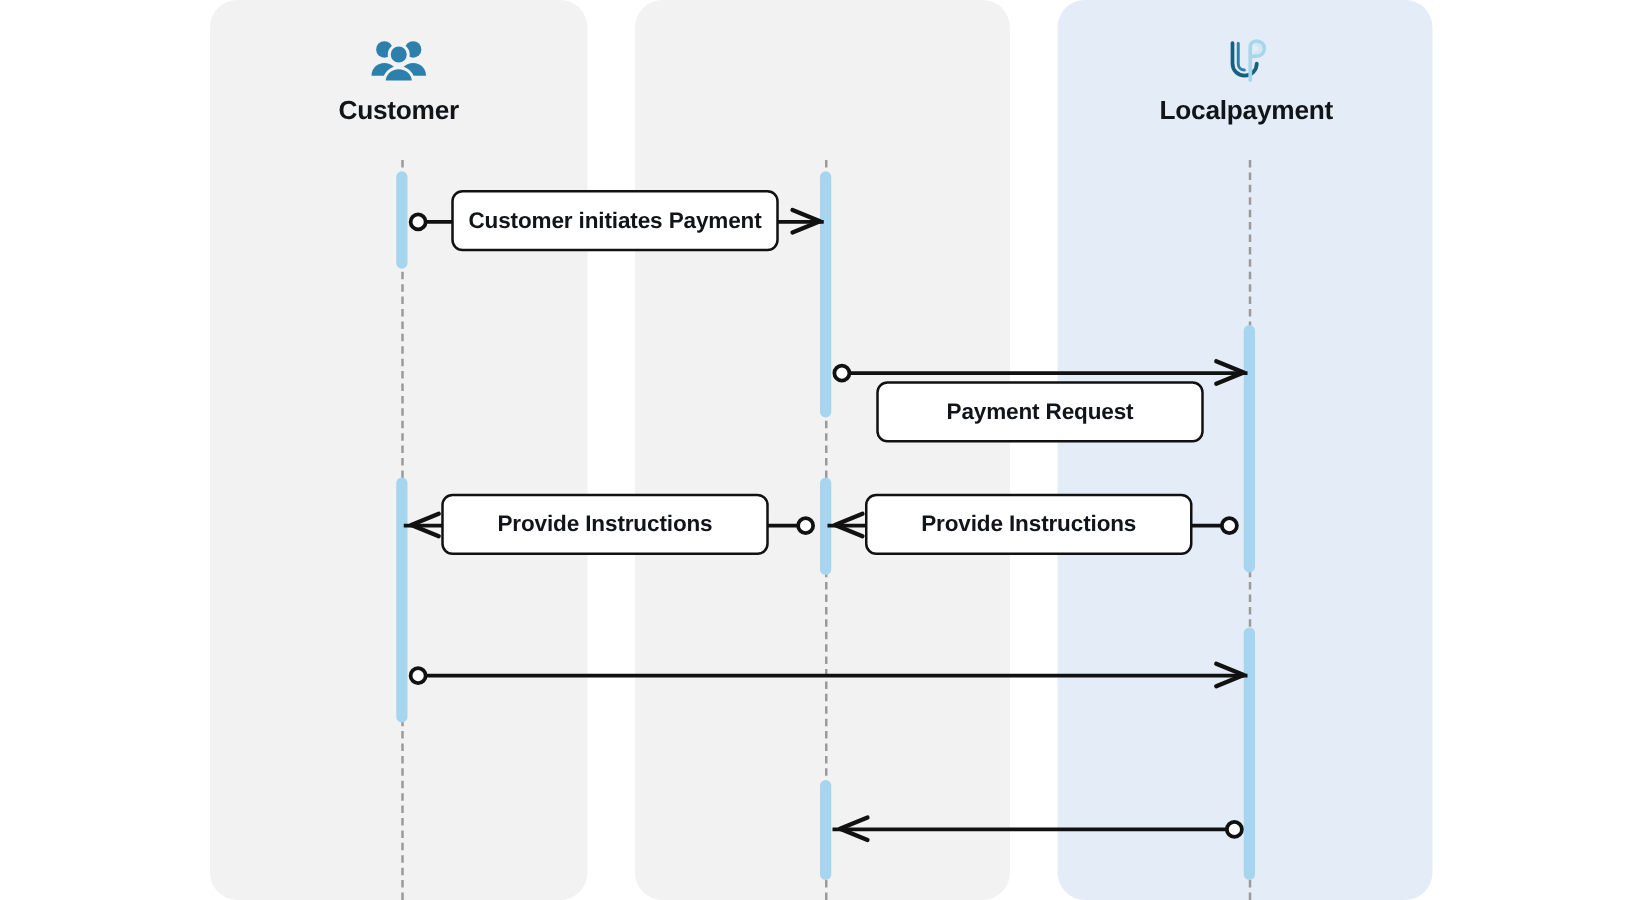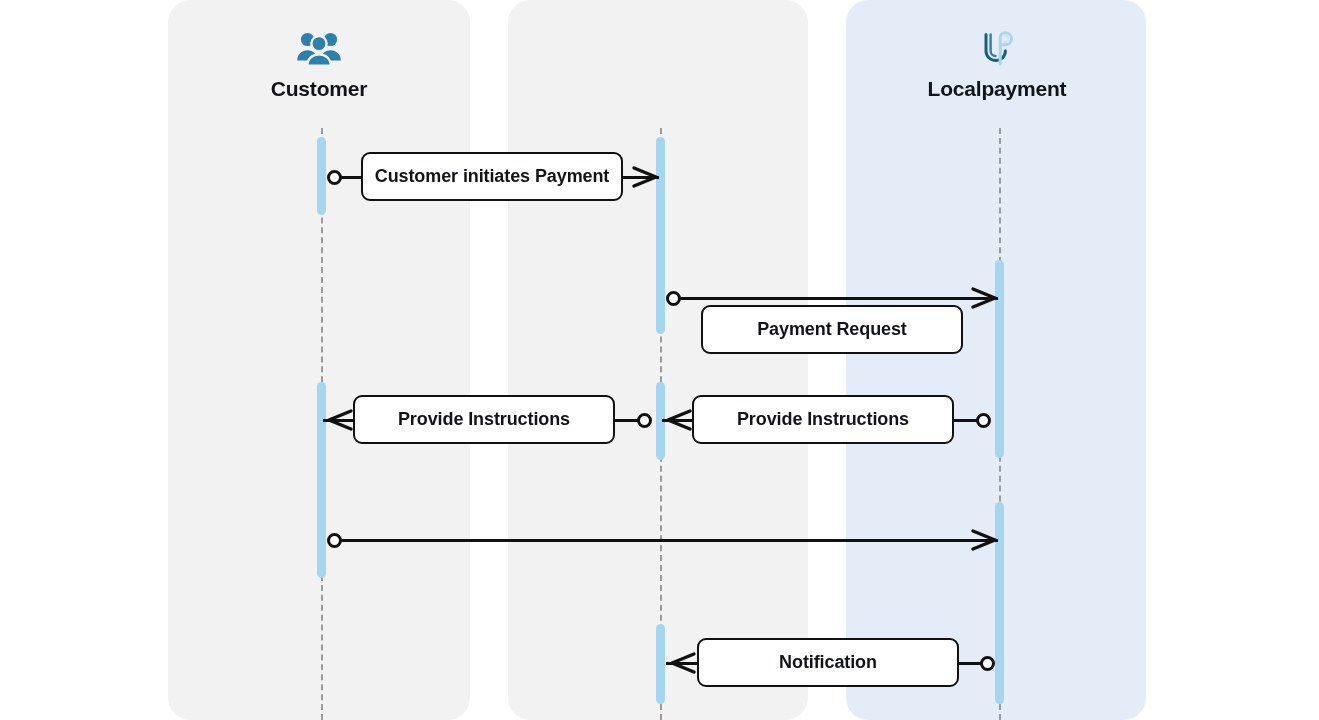--- a/index.html
+++ b/index.html
@@ -220,17 +220,14 @@
       </svg>
   </div>
 
   <div class="msg-line" style="left:666px; top:662px; width:322px;"></div>
   <div class="msg-ball" style="left:980px; top:656px;"></div>
   <div class="msg-arrow" style="left:666px; top:648px;">
     <svg width="32" height="30" viewBox="0 0 32 30">
         <path d="M28 6 L6 15 L28 24" fill="none" stroke="#111111" stroke-width="3.4" stroke-linecap="round" stroke-linejoin="round"></path>
       </svg>
   </div>
-  <div class="msg-box" style="left:697px; top:638px; width:262px; height:49px;">
-    <span class="msg-label">Notification</span>
-  </div>
 
 </div>
 
 </body></html>

